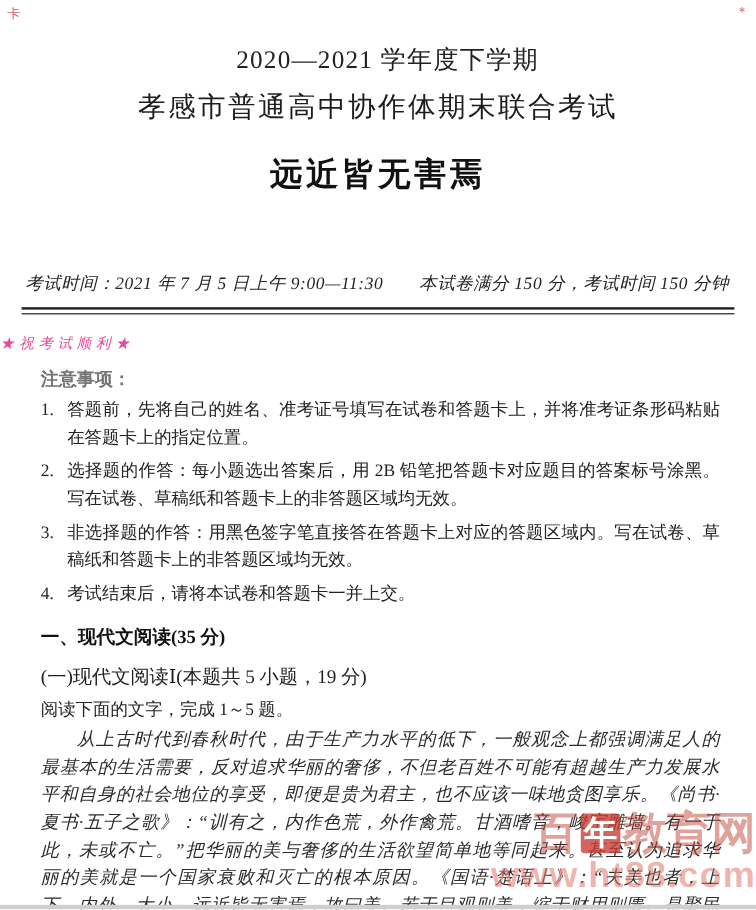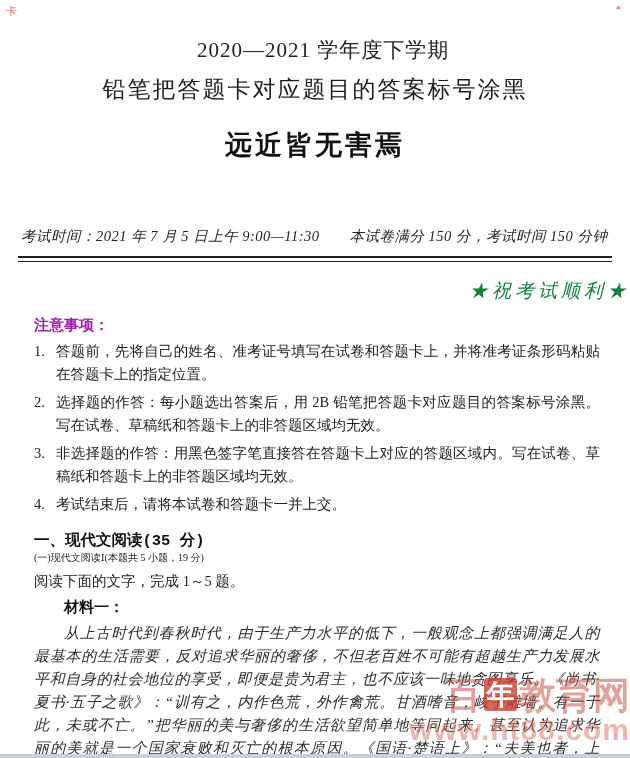--- a/index.html
+++ b/index.html
@@ -29,48 +29,48 @@
   }
   .double-rule{
     margin:10px 18px 0 18px;
     height:3px;
     border-top:2px solid #1f1f1f;
     border-bottom:1.5px solid #1f1f1f;
   }
   
   .greeting{
     margin-top:16px;
-    text-align:right;
-    font-size:19px;
+    text-align:left;
+    font-size:12px;
     font-style:italic;
     letter-spacing:4px;
-    color:#15803d;
+    color:#ec4899;
   }
   
   .notice{padding:0 30px 0 34px;margin-top:12px;}
   .notice-heading{
     font-family:"Liberation Sans","DejaVu Sans",sans-serif;
-    font-weight:bold;font-size:15px;color:#a21caf;
+    font-weight:bold;font-size:15px;color:#737373;
   }
   .notice-item{
     display:flex;
     margin-top:5px;
     font-size:14.5px;
     line-height:23px;
     color:#222;
   }
   .notice-item .num{flex:0 0 22px;}
   .notice-item .txt{flex:1;text-align:justify;}
   
   .section{padding:0 30px 0 34px;margin-top:14px;}
   .section-heading{
-    font-family:Liberation Mono, monospace;
+    font-family:Liberation Serif, serif;
     font-weight:bold;font-size:15.5px;color:#111;
   }
-  .section-subheading{font-size:10px;margin-top:0;color:#222;}
+  .section-subheading{font-size:16px;margin-top:12px;color:#222;}
   .section-instruction{font-size:14.5px;margin-top:7px;color:#222;}
   .material-label{
     font-family:"Liberation Sans","DejaVu Sans",sans-serif;
     font-weight:bold;font-size:15px;margin-top:7px;padding-left:2em;color:#111;
   }
   .material-text{
     margin-top:5px;
     font-size:15px;
     line-height:23px;
     font-style:italic;
@@ -135,21 +135,21 @@
 </head>
 <body>
 
 <div class="page">
 
   <span class="corner-mark tl">卡</span>
   <span class="corner-mark tr">＊</span>
 
   <div class="titles">
     <div class="title-line1">2020—2021 学年度下学期</div>
-    <div class="title-line2">铅笔把答题卡对应题目的答案标号涂黑</div>
+    <div class="title-line2">孝感市普通高中协作体期末联合考试</div>
     <div class="title-line3">远近皆无害焉</div>
   </div>
 
   <div class="exam-info">考试时间：2021 年 7 月 5 日上午 9:00—11:30　　本试卷满分 150 分，考试时间 150 分钟</div>
 
   <div class="double-rule"></div>
 
   <div class="greeting">★祝考试顺利★</div>
 
   <div class="notice">
@@ -170,21 +170,20 @@
     <div class="notice-item">
       <span class="num">4.</span>
       <span class="txt">考试结束后，请将本试卷和答题卡一并上交。</span>
     </div>
   </div>
 
   <div class="section">
     <div class="section-heading">一、现代文阅读(35 分)</div>
     <div class="section-subheading">(一)现代文阅读Ⅰ(本题共 5 小题，19 分)</div>
     <div class="section-instruction">阅读下面的文字，完成 1～5 题。</div>
-    <div class="material-label">材料一：</div>
     <div class="material-text">从上古时代到春秋时代，由于生产力水平的低下，一般观念上都强调满足人的最基本的生活需要，反对追求华丽的奢侈，不但老百姓不可能有超越生产力发展水平和自身的社会地位的享受，即便是贵为君主，也不应该一味地贪图享乐。《尚书·夏书·五子之歌》：“训有之，内作色荒，外作禽荒。甘酒嗜音，峻宇雕墙。有一于此，未或不亡。”把华丽的美与奢侈的生活欲望简单地等同起来。甚至认为追求华丽的美就是一个国家衰败和灭亡的根本原因。《国语·楚语上》：“夫美也者，上下、内外、大小、远近皆无害焉，故曰美。若于目观则美，缩于财用则匮。是聚民利以自封而瘠民也，胡美之为？”这是倡导朴实之美的最基本的经济方面和政治方面的原因。与此同时，传统美学观也就把对美的鉴赏和崇尚纳入了政治风格和道德评价领域，成为一种带有普遍意义的美学标准。</div>
   </div>
 
   <div class="watermark">
     <div class="wm-site">
       <span class="wm-char">百</span><span class="wm-char block">年</span><span class="wm-char">教</span><span class="wm-char">育</span><span class="wm-char">网</span>
     </div>
     <div class="wm-url">www.ht88.com</div>
   </div>
 

